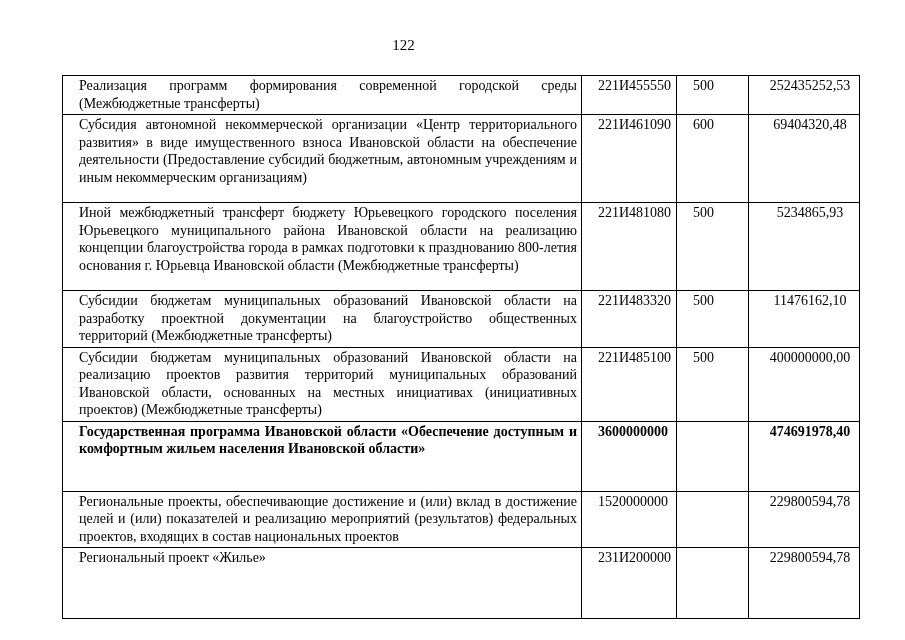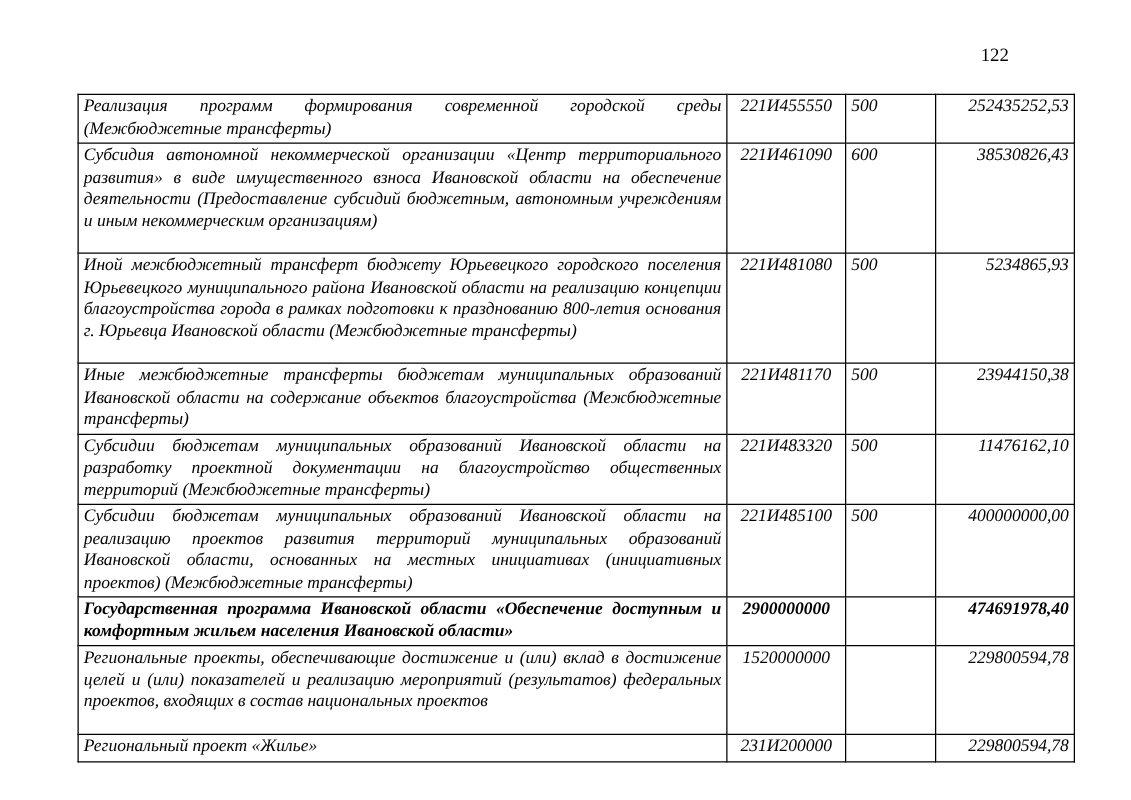--- a/index.html
+++ b/index.html
@@ -11,45 +11,44 @@
     font-family: "Liberation Serif", serif;
     color: #000;
     position: relative;
     overflow: hidden;
   }
   .page-number {
     position: absolute;
     top: 36px;
     left: 0;
     width: 807px;
-    text-align: right;
+    text-align: center;
     font-size: 15px;
     line-height: 18px;
   }
   table.budget {
     position: absolute;
     left: 62px;
     top: 75px;
     width: 797px;
     border-collapse: collapse;
     table-layout: fixed;
   }
   table.budget td {
     border: 1px solid #000;
     vertical-align: top;
     font-size: 14px;
     line-height: 17.5px;
-    padding: 1px 4px 2px 4px;
+    padding: 1px 4px 2px 16px;
     overflow: hidden;
-    font-style: italic;
   }
   td.cell-name   { text-align: justify; }
-  td.cell-code   { text-align: center; padding-left: 2px; padding-right: 2px; }
+  td.cell-code   { text-align: left; padding-left: 2px; padding-right: 2px; }
   td.cell-type   { text-align: left; }
-  td.cell-amount { text-align: right; padding-right: 7px; }
+  td.cell-amount { text-align: center; padding-right: 7px; }
   tr.bold td { font-weight: bold; }
   
   tr:nth-child(1) { height: 37px; }
   tr:nth-child(2) { height: 88px; }
   tr:nth-child(3) { height: 88px; margin-top: 46px; }
   tr:nth-child(4) { height: 53px; }
   tr:nth-child(5) { height: 53px; }
   tr:nth-child(6) { height: 70px; }
   tr:nth-child(7) { height: 37px; margin-left: 12px; }
   tr:nth-child(8) { height: 71px; }
@@ -71,49 +70,43 @@
       <tr>
         <td class="cell-name">Реализация программ формирования современной городской среды (Межбюджетные трансферты)</td>
         <td class="cell-code">221И455550</td>
         <td class="cell-type">500</td>
         <td class="cell-amount">252435252,53</td>
       </tr>
       <tr>
         <td class="cell-name">Субсидия автономной некоммерческой организации «Центр территориального развития» в виде имущественного взноса Ивановской области на обеспечение деятельности (Предоставление субсидий бюджетным, автономным учреждениям и иным некоммерческим организациям)</td>
         <td class="cell-code">221И461090</td>
         <td class="cell-type">600</td>
-        <td class="cell-amount">38530826,43</td>
+        <td class="cell-amount">69404320,48</td>
       </tr>
       <tr>
         <td class="cell-name">Иной межбюджетный трансферт бюджету Юрьевецкого городского поселения Юрьевецкого муниципального района Ивановской области на реализацию концепции благоустройства города в рамках подготовки к празднованию 800-летия основания г. Юрьевца Ивановской области (Межбюджетные трансферты)</td>
         <td class="cell-code">221И481080</td>
         <td class="cell-type">500</td>
         <td class="cell-amount">5234865,93</td>
-      </tr>
-      <tr>
-        <td class="cell-name">Иные межбюджетные трансферты бюджетам муниципальных образований Ивановской области на содержание объектов благоустройства (Межбюджетные трансферты)</td>
-        <td class="cell-code">221И481170</td>
-        <td class="cell-type">500</td>
-        <td class="cell-amount">23944150,38</td>
       </tr>
       <tr>
         <td class="cell-name">Субсидии бюджетам муниципальных образований Ивановской области на разработку проектной документации на благоустройство общественных территорий (Межбюджетные трансферты)</td>
         <td class="cell-code">221И483320</td>
         <td class="cell-type">500</td>
         <td class="cell-amount">11476162,10</td>
       </tr>
       <tr>
         <td class="cell-name">Субсидии бюджетам муниципальных образований Ивановской области на реализацию проектов развития территорий муниципальных образований Ивановской области, основанных на местных инициативах (инициативных проектов) (Межбюджетные трансферты)</td>
         <td class="cell-code">221И485100</td>
         <td class="cell-type">500</td>
         <td class="cell-amount">400000000,00</td>
       </tr>
       <tr class="bold">
         <td class="cell-name">Государственная программа Ивановской области «Обеспечение доступным и комфортным жильем населения Ивановской области»</td>
-        <td class="cell-code">2900000000</td>
+        <td class="cell-code">3600000000</td>
         <td class="cell-type"></td>
         <td class="cell-amount">474691978,40</td>
       </tr>
       <tr>
         <td class="cell-name">Региональные проекты, обеспечивающие достижение и (или) вклад в достижение целей и (или) показателей и реализацию мероприятий (результатов) федеральных проектов, входящих в состав национальных проектов</td>
         <td class="cell-code">1520000000</td>
         <td class="cell-type"></td>
         <td class="cell-amount">229800594,78</td>
       </tr>
       <tr>

